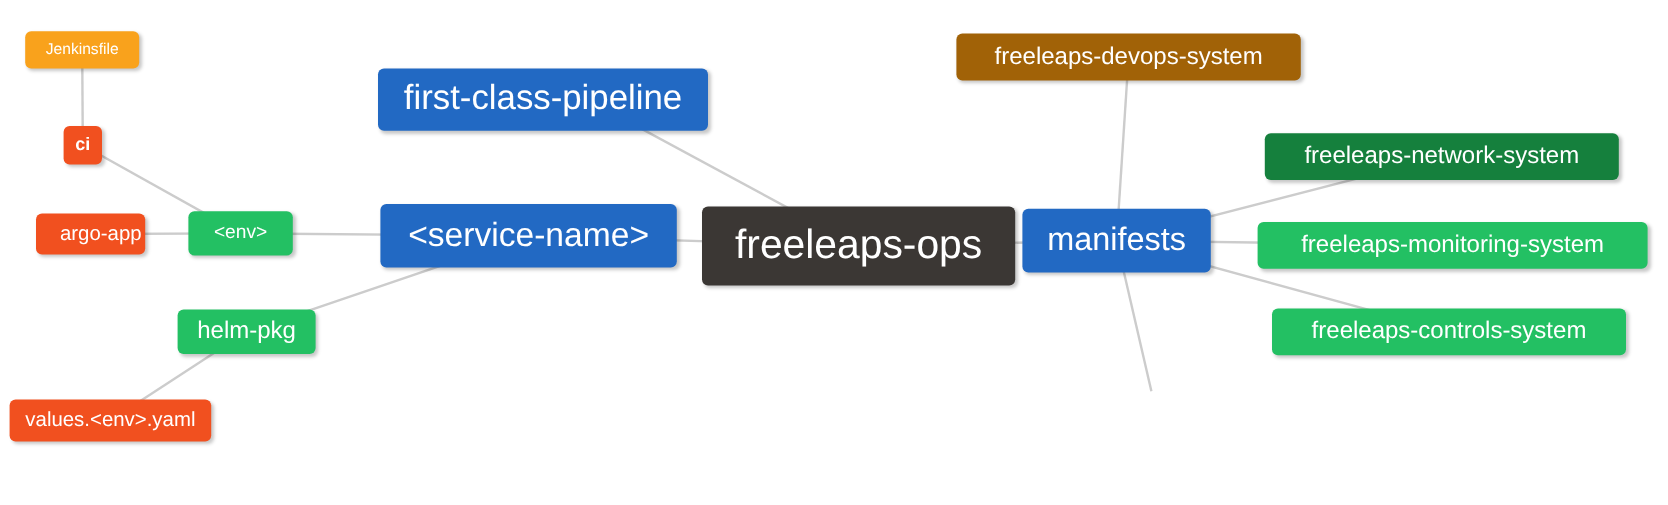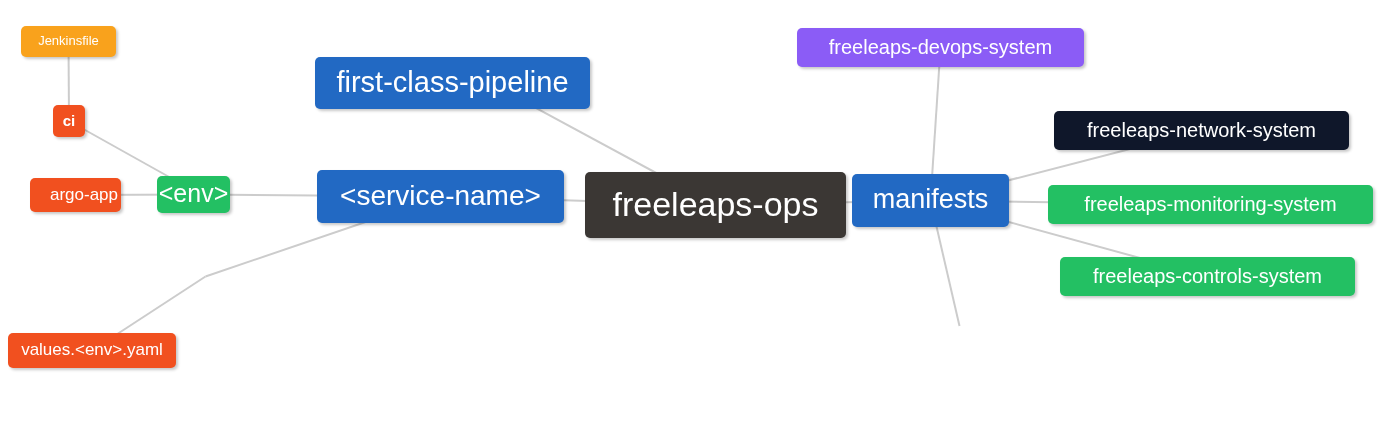--- a/index.html
+++ b/index.html
@@ -54,23 +54,24 @@
       <line x1="930.5" y1="200.5" x2="940.5" y2="47.5" stroke="#cccccc" stroke-width="2"></line>
       <line x1="930.5" y1="200.5" x2="1201.5" y2="130.5" stroke="#cccccc" stroke-width="2"></line>
       <line x1="930.5" y1="200.5" x2="1210.5" y2="204.5" stroke="#cccccc" stroke-width="2"></line>
       <line x1="930.5" y1="200.5" x2="1207.5" y2="276.5" stroke="#cccccc" stroke-width="2"></line>
       <line x1="930.5" y1="200.5" x2="959.5" y2="326" stroke="#cccccc" stroke-width="2"></line>
     </svg>
 
 <div class="node" style="left: 21px; top: 26px; width: 95px; height: 31px; background: rgb(249, 162, 28); color: rgb(255, 255, 255); font-size: 13px; font-weight: 400;">Jenkinsfile</div>
     <div class="node" style="left: 53px; top: 105px; width: 32px; height: 32px; background: rgb(241, 80, 31); color: rgb(255, 255, 255); font-size: 15px; font-weight: 700;">ci</div>
     <div class="node" style="left: 30px; top: 178px; width: 91px; height: 34px; background: rgb(241, 80, 31); color: rgb(255, 255, 255); font-size: 17px; font-weight: 400; padding-left: 17px;">argo-app</div>
-    <div class="node" style="left: 157px; top: 176px; width: 73px; height: 37px; background: rgb(35, 192, 99); color: rgb(255, 255, 255); font-size: 25px; font-weight: 400;">&lt;env&gt;</div>
+    <div class="node" style="left: 157px; top: 176px; width: 87px; height: 37px; background: rgb(35, 192, 99); color: rgb(255, 255, 255); font-size: 16px; font-weight: 400;">&lt;env&gt;</div>
+    <div class="node" style="left: 148px; top: 258px; width: 115px; height: 37px; background: rgb(35, 192, 99); color: rgb(255, 255, 255); font-size: 20px; font-weight: 400;">helm-pkg</div>
     <div class="node" style="left: 8px; top: 333px; width: 168px; height: 35px; background: rgb(241, 80, 31); color: rgb(255, 255, 255); font-size: 17px; font-weight: 400; text-align: center;">values.&lt;env&gt;.yaml</div>
     <div class="node" style="left: 315px; top: 37px; width: 275px; height: 52px; background: rgb(34, 105, 195); color: rgb(255, 255, 255); font-size: 29px; font-weight: 400; margin-top: 20px;">first-class-pipeline</div>
     <div class="node" style="left: 317px; top: 170px; width: 247px; height: 53px; background: rgb(34, 105, 195); color: rgb(255, 255, 255); font-size: 28px; font-weight: 400;">&lt;service-name&gt;</div>
     <div class="node" style="left: 585px; top: 172px; width: 261px; height: 66px; background: rgb(59, 55, 52); color: rgb(255, 255, 255); font-size: 34px; font-weight: 400;">freeleaps-ops</div>
     <div class="node" style="left: 852px; top: 174px; width: 157px; height: 53px; background: rgb(34, 105, 195); color: rgb(255, 255, 255); font-size: 27px; font-weight: 400;">manifests</div>
-    <div class="node" style="left: 797px; top: 28px; width: 287px; height: 39px; background: #8b5cf6; color: rgb(255, 255, 255); font-size: 20px; font-weight: 400;">freeleaps-devops-system</div>
-    <div class="node" style="left: 1054px; top: 111px; width: 295px; height: 39px; background: #0f172a; color: rgb(255, 255, 255); font-size: 20px; font-weight: 400;">freeleaps-network-system</div>
+    <div class="node" style="left: 797px; top: 28px; width: 287px; height: 39px; background: #a16207; color: rgb(255, 255, 255); font-size: 20px; font-weight: 400;">freeleaps-devops-system</div>
+    <div class="node" style="left: 1054px; top: 111px; width: 295px; height: 39px; background: #15803d; color: rgb(255, 255, 255); font-size: 20px; font-weight: 400;">freeleaps-network-system</div>
     <div class="node" style="left: 1048px; top: 185px; width: 325px; height: 39px; background: rgb(35, 192, 99); color: rgb(255, 255, 255); font-size: 20px; font-weight: 400;">freeleaps-monitoring-system</div>
     <div class="node" style="left: 1060px; top: 257px; width: 295px; height: 39px; background: rgb(35, 192, 99); color: rgb(255, 255, 255); font-size: 20px; font-weight: 400;">freeleaps-controls-system</div>
   </div>
 
 </body></html>

